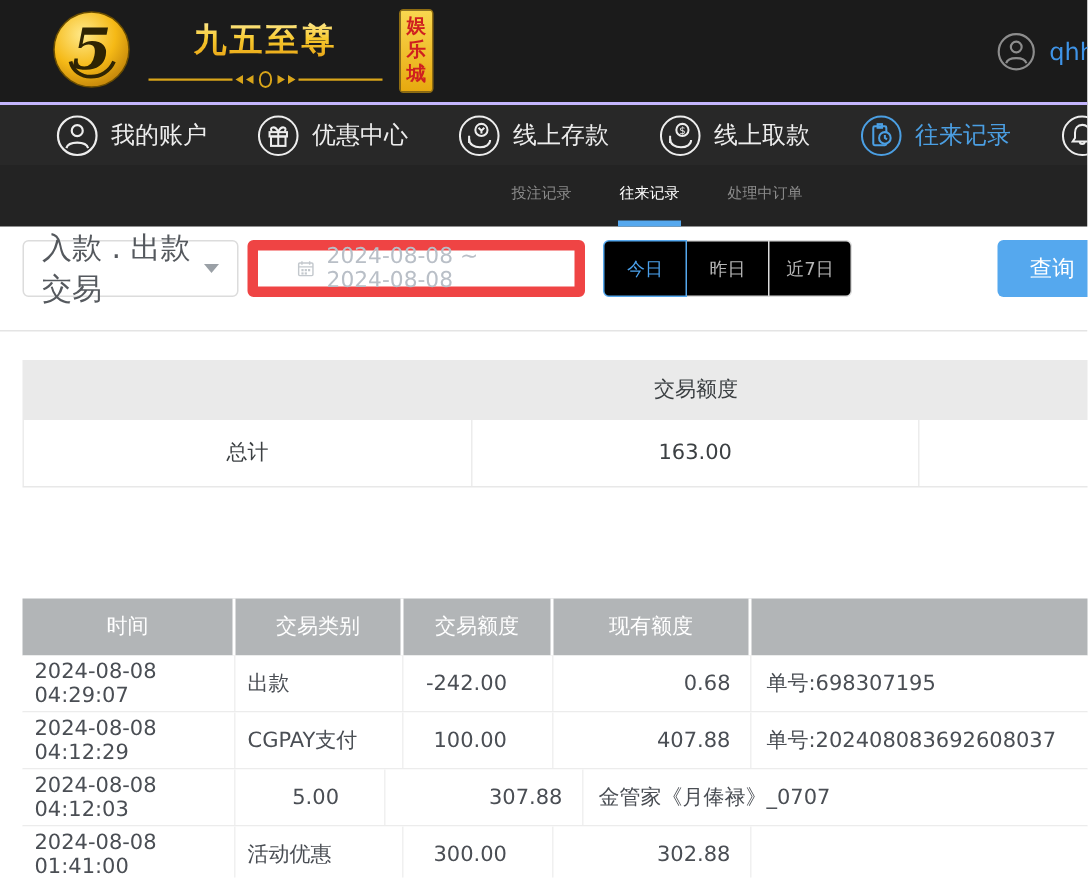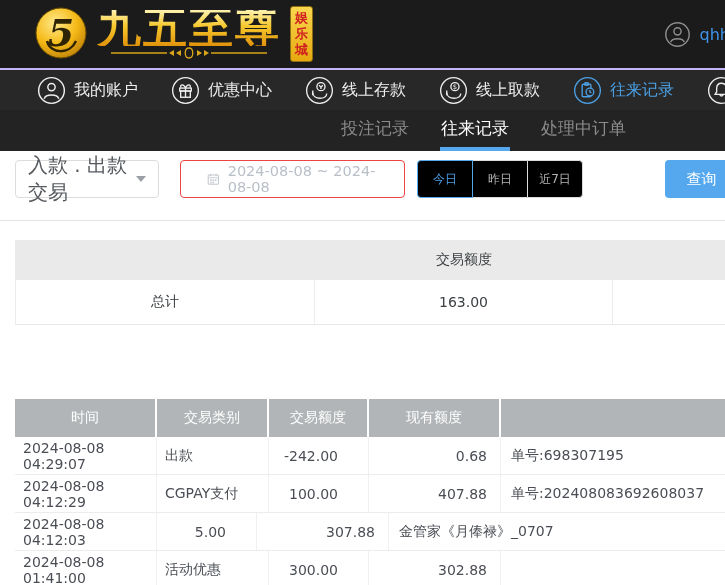--- a/index.html
+++ b/index.html
@@ -5,21 +5,21 @@
   * { margin:0; padding:0; box-sizing:border-box; }
   html,body { width:725px; height:585px; overflow:hidden; background:#fff;
     font-family:"DejaVu Sans","Liberation Sans",sans-serif; }
   .page { position:relative; width:725px; height:585px; overflow:hidden; }
 
   
   .top-header { height:68px; background:#1b1b1b; position:relative; display:flex; align-items:center; }
   .logo-wrap { display:flex; align-items:center; margin-left:34px; gap:9px; }
   .logo-emblem { width:54px; height:58px; }
   .logo-text-col { display:flex; flex-direction:column; align-items:center; }
-  .logo-title { font-size:44px; font-weight:bold; letter-spacing:2px; line-height:36px;
+  .logo-title { font-size:22px; font-weight:bold; letter-spacing:2px; line-height:36px;
     color:#f5bd1e;
     background:linear-gradient(180deg,#fff3b0 0%,#f7c82d 45%,#e0920c 100%);
     -webkit-background-clip:text; background-clip:text; -webkit-text-fill-color:transparent; }
   .logo-flourish { width:160px; height:12px; margin-top:1px; }
   .logo-badge { width:23px; height:56px; background:linear-gradient(180deg,#f9d74f,#e7a90f);
     border:1px solid #8f6d12; border-radius:3px; display:flex; flex-direction:column;
     align-items:center; justify-content:center; }
   .logo-badge span { color:#cf1f1f; font-size:13px; font-weight:bold; line-height:16px; }
   .user-wrap { position:absolute; right:-18px; top:0; height:68px; display:flex; align-items:center; gap:8px; }
   .user-name { color:#3f94e8; font-size:16px; }
@@ -27,33 +27,33 @@
   
   .main-nav { height:42px; background:#282828; border-top:2px solid #c4b5fd;
     display:flex; align-items:center; padding-left:37px; gap:33px; white-space:nowrap; }
   .nav-item { display:flex; align-items:center; gap:8px; color:#ededed; font-size:16px; cursor:pointer; flex:0 0 auto; }
   .nav-item svg { display:block; }
   .nav-item.active { color:#4b9fe3; }
 
   
   .sub-nav { height:41px; background:#232323; display:flex; align-items:stretch;
     padding-left:340px; gap:30px; }
-  .tab { display:flex; align-items:center; color:#8b8b8b; font-size:17px;
+  .tab { display:flex; align-items:center; color:#8b8b8b; font-size:10px;
     border-bottom:4px solid transparent; padding:0 1px; cursor:pointer; }
   .tab.active { color:#ffffff; border-bottom-color:#55a8ee; }
 
   
   .filter-row { position:absolute; top:160px; left:15px; display:flex; gap:0; }
   .select-box { width:144px; height:38px; border:1px solid #dcdcdc; border-radius:4px;
     display:flex; align-items:center; padding:12px 12px; color:#55595e; font-size:20px;
     justify-content:space-between; background:#fff; }
   .caret-down { width:0; height:0; border-left:5px solid transparent; border-right:5px solid transparent;
     border-top:6px solid #9aa0a6; }
-  .date-box { width:225px; height:38px; border:1px solid #ef4444; border-radius:4px;
-    display:flex; align-items:center; gap:8px; padding:0 26px; margin-left:21px;
+  .date-box { width:225px; height:38px; border:7px solid #ef4444; border-radius:4px;
+    display:flex; align-items:center; gap:8px; padding:0 26px; margin-left:6px;
     color:#b9bfc7; font-size:14.5px; background:#fff; }
   .range-group { display:flex; margin-left:12px; }
   .range-btn { width:56px; height:38px; background:#000000; border:1px solid #dcdcdc;
     color:#b5b5b5; font-size:12px; display:flex; align-items:center; justify-content:center;
     margin-left:-1px; cursor:pointer; }
   .range-btn:first-child { border-radius:4px 0 0 4px; margin-left:0; }
   .range-btn:last-child { border-radius:0 4px 4px 0; }
   .range-btn.active { border:1px solid #55a8ee; color:#4aa0ea; position:relative; z-index:2; }
   .query-btn { position:absolute; top:0; left:650px; width:73px; height:38px;
     background:#55a8ee; color:#fff; font-size:15px; border:none; border-radius:4px;

